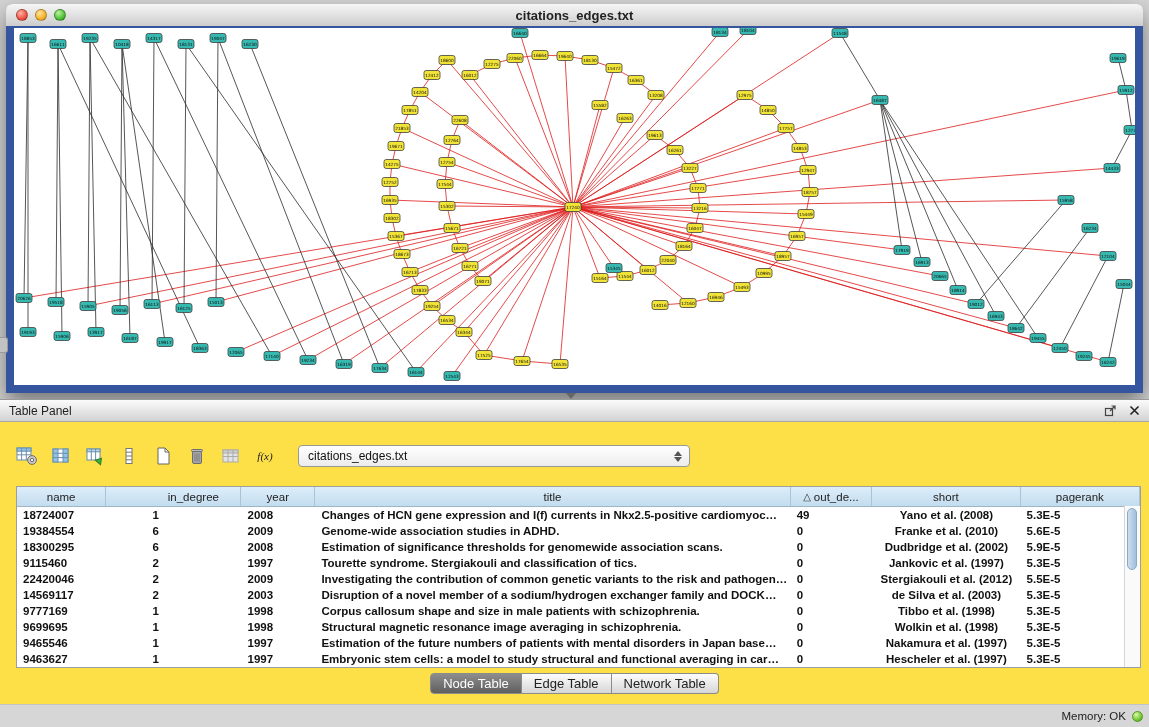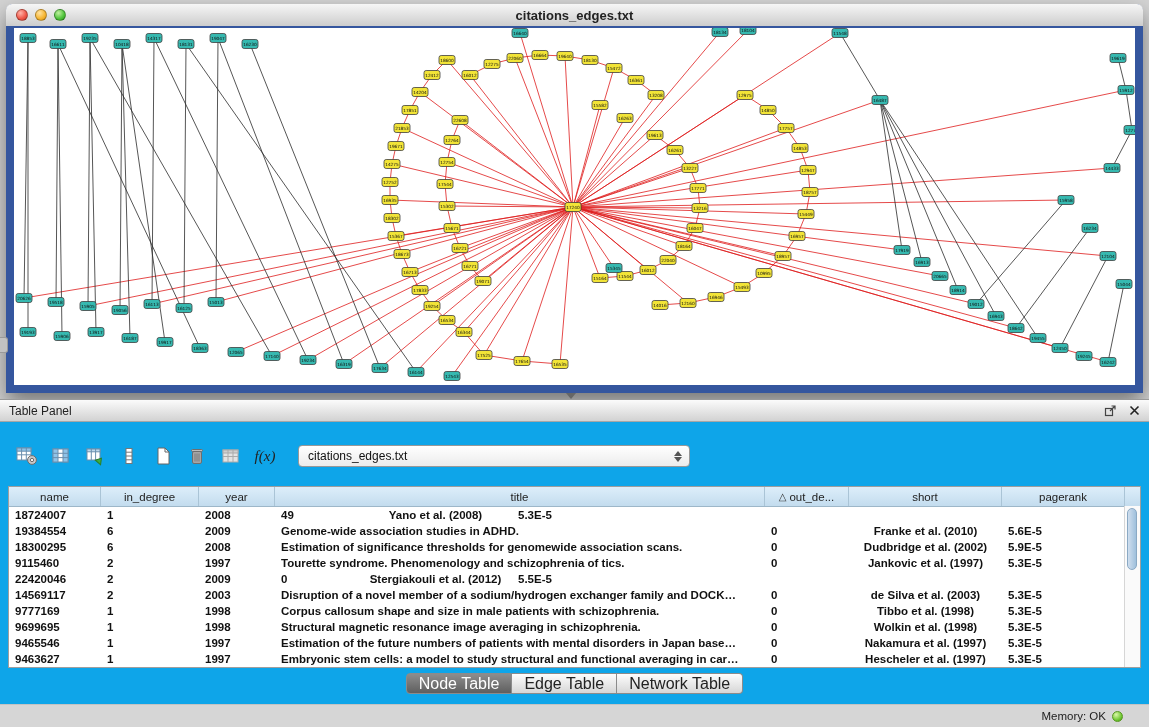--- a/index.html
+++ b/index.html
@@ -25,63 +25,63 @@
   .node{stroke:#3d3d3d;stroke-width:.8;}
   .node-label{font-size:4.3px;text-anchor:middle;fill:#101010;font-family:"DejaVu Sans",sans-serif;}
 
   .splitter-grip{position:absolute;left:566px;top:393px;width:0;height:0;
     border-left:5px solid transparent;border-right:5px solid transparent;border-top:6px solid #666;}
   .left-notch{position:absolute;left:0;top:337px;width:7px;height:14px;background:#c2c2c2;
     border:1px solid #9a9a9a;border-left:none;border-radius:0 3px 3px 0;}
 
   
   .table-panel{position:absolute;left:0;top:399px;width:1149px;height:328px;
-    background:#0ea5e9;border-top:1px solid #9a9a9a;box-sizing:border-box;}
+    background:#fde047;border-top:1px solid #9a9a9a;box-sizing:border-box;}
   .panel-header{height:21px;background:linear-gradient(#fbfbfb,#d2d2d2);
     border-bottom:1px solid #a6a6a6;display:flex;align-items:center;padding:0 9px;}
   .panel-title{font-size:12px;color:#222;flex:1;}
   .panel-header-icons{display:flex;gap:12px;align-items:center;}
   .panel-body{position:absolute;top:22px;left:0;right:0;bottom:0;}
 
   .toolbar{display:flex;align-items:center;height:52px;padding:8px 10px 0 12px;gap:4px;}
   .tb-btn{width:30px;height:28px;display:flex;align-items:center;justify-content:center;border-radius:4px;}
-  .fx-label{font-style:italic;font-family:"Liberation Serif",serif;font-size:15px;color:#222;}
+  .fx-label{font-style:italic;font-family:"Liberation Serif",serif;font-size:11px;color:#222;}
   .combo{margin-left:14px;width:392px;height:22px;background:linear-gradient(#ffffff,#ececec);
     border:1px solid #989898;border-radius:4px;display:flex;align-items:center;
     font-size:12px;color:#111;padding-left:9px;box-sizing:border-box;}
   .combo-value{flex:1;}
   .combo-stepper{width:15px;margin-right:4px;display:flex;flex-direction:column;align-items:center;gap:1px;}
   .step-up{width:0;height:0;border-left:4px solid transparent;border-right:4px solid transparent;border-bottom:5px solid #555;}
   .step-down{width:0;height:0;border-left:4px solid transparent;border-right:4px solid transparent;border-top:5px solid #555;}
 
-  .table-wrap{position:absolute;left:8px;right:8px;top:64px;height:182px;background:#fff;
+  .table-wrap{position:absolute;left:16px;right:8px;top:64px;height:182px;background:#fff;
     border:1px solid #9e9e9e;box-sizing:border-box;overflow:hidden;}
   .thead{display:flex;height:19px;background:linear-gradient(#ddeefa,#c3dcee);
     border-bottom:1px solid #9db7c9;font-size:11.5px;color:#222;}
   .th{height:100%;display:flex;align-items:center;justify-content:center;gap:3px;
     border-right:1px solid #aac4d6;box-sizing:border-box;overflow:hidden;white-space:nowrap;}
   .sort{font-size:10px;color:#333;}
   .tr{display:flex;height:16px;font-size:11.5px;color:#111;align-items:center;font-weight:bold;}
   .td{line-height:16px;padding-left:6px;white-space:nowrap;overflow:hidden;box-sizing:border-box;}
-  .c0{width:92px;} .c1{width:98px;} .c2{width:76px;} .c3{width:490px;}
+  .c0{width:92px;} .c1{width:98px;margin-left:40px;} .c2{width:76px;} .c3{width:490px;}
   .c4{width:84px;} .c5{width:153px;} .c6{width:123px;}
   .td.c5{text-align:center;padding-left:0;}
   .vscroll{position:absolute;right:0;top:19px;bottom:0;width:15px;background:#fafafa;border-left:1px solid #d6d6d6;}
   .vthumb{position:absolute;top:2px;left:2px;width:10px;height:62px;border-radius:6px;
     background:linear-gradient(90deg,#cfdeee,#9fc0dc);border:1px solid #8aa9c4;box-sizing:border-box;}
 
   .tabs{position:absolute;left:0;right:0;bottom:33px;display:flex;justify-content:center;}
-  .tab{height:19px;padding:0 12px;display:flex;align-items:center;font-size:16px;color:#222;
+  .tab{height:19px;padding:0 12px;display:flex;align-items:center;font-size:13px;color:#222;
     border:1px solid #8b8b8b;border-left-width:0;background:linear-gradient(#fdfdfd,#d6d6d6);}
   .tab:first-child{border-left-width:1px;border-radius:4px 0 0 4px;}
   .tab:last-child{border-radius:0 4px 4px 0;}
   .tab.active{background:linear-gradient(#8d8d8d,#5f5f5f);color:#fff;}
 
   .statusbar{position:absolute;left:0;right:0;bottom:0;height:23px;display:flex;align-items:center;
-    justify-content:flex-end;gap:6px;padding-right:26px;font-size:11.5px;color:#222;
+    justify-content:flex-end;gap:6px;padding-right:6px;font-size:11.5px;color:#222;
     background:#d6d6d6;border-top:1px solid #c3c3c3;box-sizing:border-box;}
   .mem-dot{width:11px;height:11px;border-radius:50%;border:1px solid #57961f;box-sizing:border-box;
     background:radial-gradient(circle at 35% 30%,#dcf8a8,#6cc52e 65%,#3f8f1d);}
 </style>
 </head>
 <body>
 
 <div class="graph-window">
   <div class="titlebar">
     <div class="traffic">
@@ -850,20 +850,21 @@
           </div>
           <div class="th c6">
             <span>pagerank</span>
           </div>
         </div>
       <div id="tbody">
           <div class="tr">
             <div class="td c0">18724007</div>
             <div class="td c1">1</div>
             <div class="td c2">2008</div>
+            <div class="td c3">Changes of HCN gene expression and I(f) currents in Nkx2.5-positive cardiomyoc…</div>
             <div class="td c4">49</div>
             <div class="td c5">Yano et al. (2008)</div>
             <div class="td c6">5.3E-5</div>
           </div>
           <div class="tr">
             <div class="td c0">19384554</div>
             <div class="td c1">6</div>
             <div class="td c2">2009</div>
             <div class="td c3">Genome-wide association studies in ADHD.</div>
             <div class="td c4">0</div>
@@ -876,29 +877,30 @@
             <div class="td c2">2008</div>
             <div class="td c3">Estimation of significance thresholds for genomewide association scans.</div>
             <div class="td c4">0</div>
             <div class="td c5">Dudbridge et al. (2002)</div>
             <div class="td c6">5.9E-5</div>
           </div>
           <div class="tr">
             <div class="td c0">9115460</div>
             <div class="td c1">2</div>
             <div class="td c2">1997</div>
-            <div class="td c3">Tourette syndrome. Phenomenology and schizophrenia of tics.</div>
+            <div class="td c3">Tourette syndrome. Stergiakouli and classification of tics.</div>
             <div class="td c4">0</div>
             <div class="td c5">Jankovic et al. (1997)</div>
             <div class="td c6">5.3E-5</div>
           </div>
           <div class="tr">
             <div class="td c0">22420046</div>
             <div class="td c1">2</div>
             <div class="td c2">2009</div>
+            <div class="td c3">Investigating the contribution of common genetic variants to the risk and pathogen…</div>
             <div class="td c4">0</div>
             <div class="td c5">Stergiakouli et al. (2012)</div>
             <div class="td c6">5.5E-5</div>
           </div>
           <div class="tr">
             <div class="td c0">14569117</div>
             <div class="td c1">2</div>
             <div class="td c2">2003</div>
             <div class="td c3">Disruption of a novel member of a sodium/hydrogen exchanger family and DOCK…</div>
             <div class="td c4">0</div>

